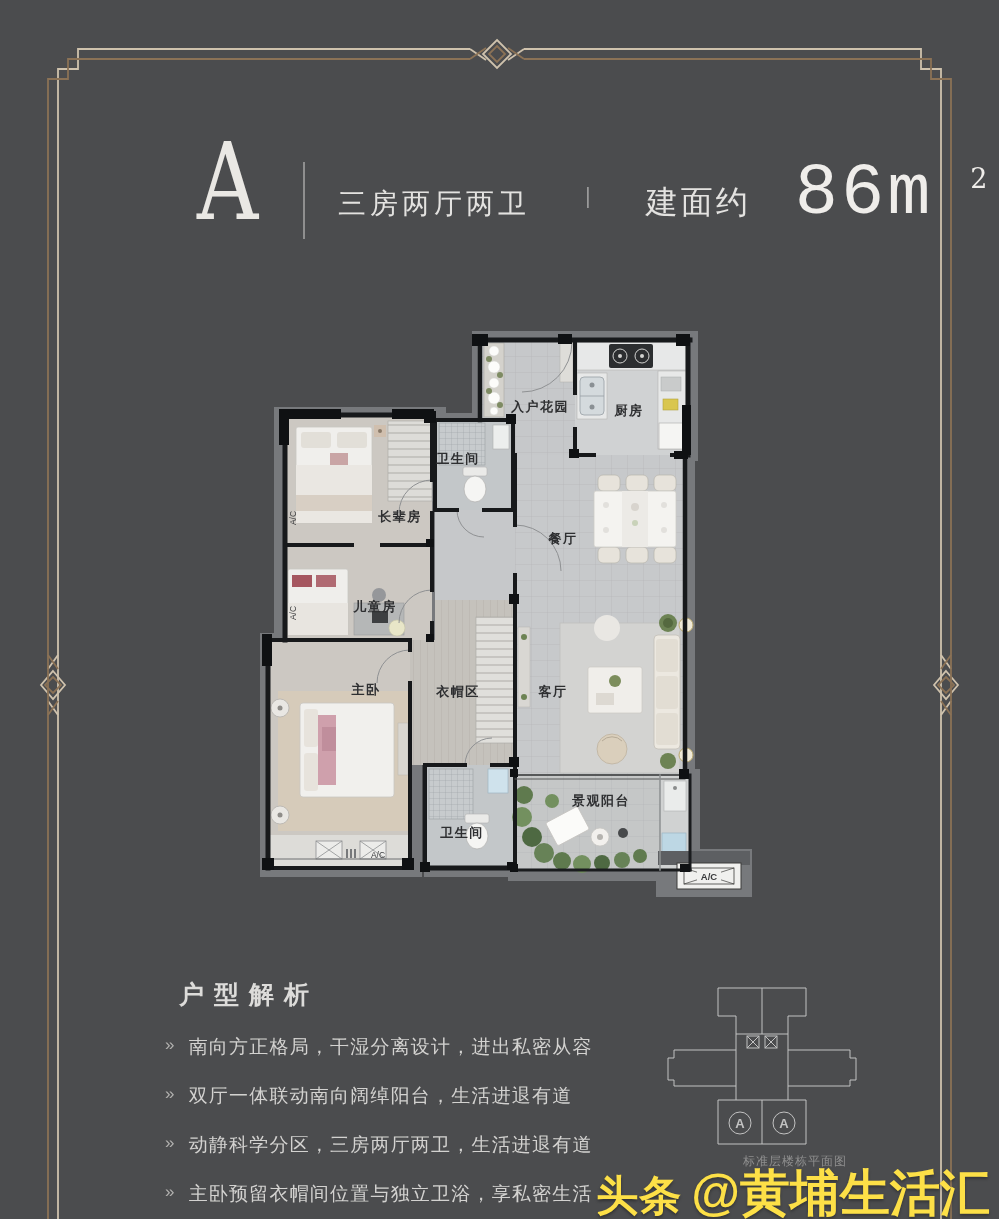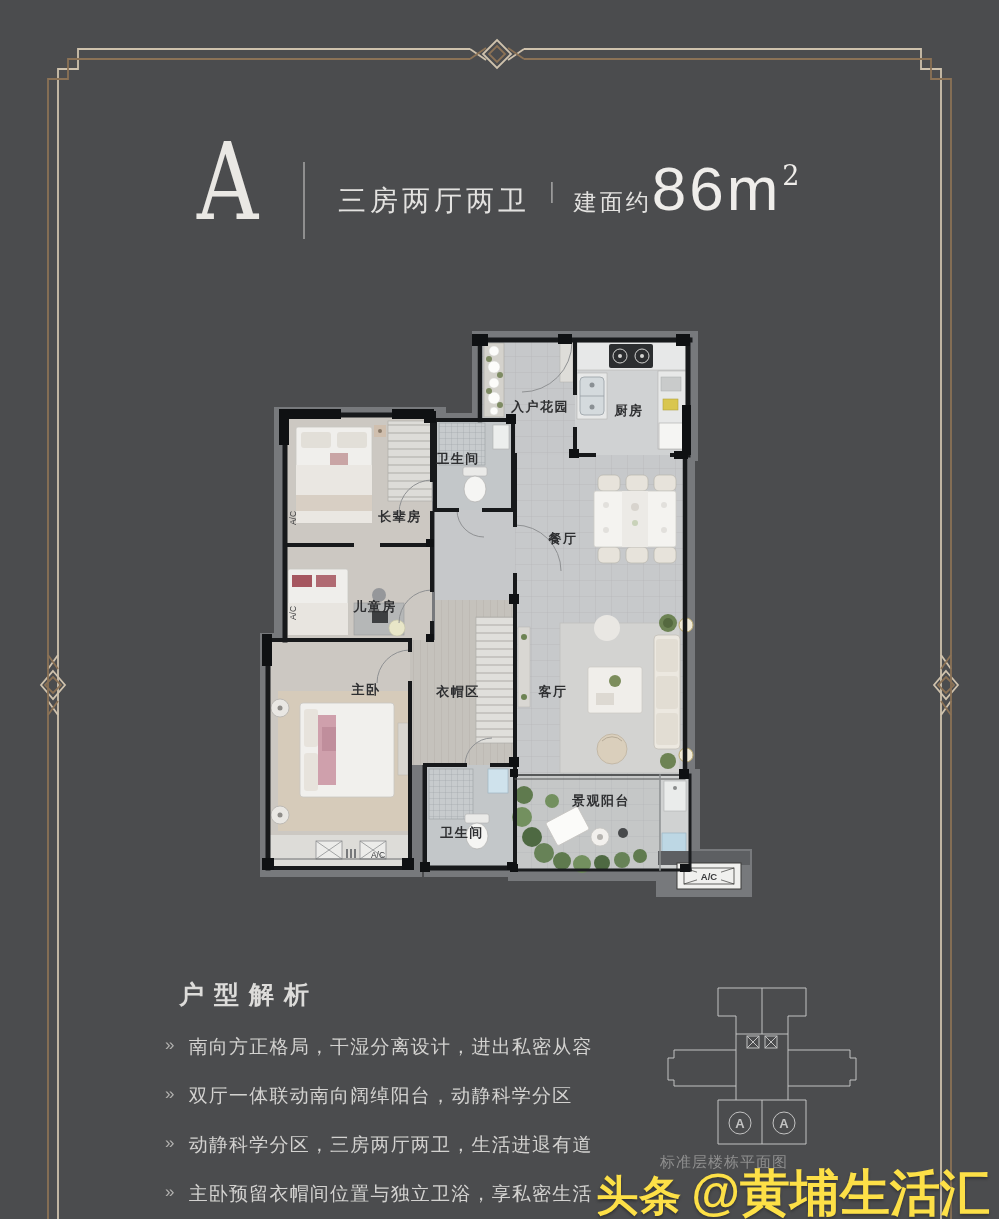--- a/index.html
+++ b/index.html
@@ -6,38 +6,38 @@
   #page{position:relative;width:999px;height:1219px;background:#4b4c4e;overflow:hidden;
         font-family:"Liberation Sans",sans-serif;}
   svg{display:block;}
   
   #frame-svg{position:absolute;left:0;top:0;z-index:5;}
   
   #logo-a{position:absolute;left:197px;top:130px;z-index:10;
           font-family:"DejaVu Serif","Liberation Serif",serif;font-size:106px;line-height:1;
           color:#eae8e4;font-weight:400;transform:scaleX(.8);transform-origin:left top;}
   #logo-divider{position:absolute;left:303px;top:162px;width:2px;height:77px;background:#8f8f8f;z-index:10;}
-  #header-title{position:absolute;left:338px;top:158px;z-index:10;display:flex;align-items:baseline;color:#e3e2e0;}
+  #header-title{position:absolute;left:338px;top:158px;z-index:10;display:flex;align-items:baseline;color:#e3e2e0;gap:36px;}
   .layout-text{font-size:28px;letter-spacing:4px;}
   .hdr-sep{font-size:22px;color:#9a9a9a;margin:0 19px;align-self:center;transform:translateY(2px);}
-  .area-label{font-size:23px;letter-spacing:3px;}
-  .area-number{font-family:Liberation Sans, sans-serif;font-size:62px;color:#efedea;letter-spacing:3px;line-height:1;}
+  .area-label{font-size:32px;letter-spacing:3px;margin-right:8px;}
+  .area-number{font-family:Liberation Mono, monospace;font-size:72px;color:#efedea;letter-spacing:3px;line-height:1;}
   .area-exp{font-family:"DejaVu Serif","Liberation Serif",serif;font-size:27px;color:#efedea;position:relative;top:-25px;left:1px;}
   
   #plan{position:absolute;left:260px;top:325px;z-index:10;}
   
   #analysis{position:absolute;left:165px;top:978px;width:540px;z-index:10;}
   #analysis h2{margin:0 0 20px 14px;font-size:25px;font-weight:600;letter-spacing:10px;color:#dddcda;}
   .analysis-item{display:flex;align-items:flex-start;margin-top:23px;font-size:19px;
                  color:#d3d2d0;letter-spacing:1.2px;}
   .chev{color:#b3b2b0;margin-right:13px;font-size:17px;line-height:1.3;}
   
   #keyplan{position:absolute;left:660px;top:982px;z-index:10;}
-  #keyplan-caption{position:absolute;left:660px;top:1153px;width:204px;text-align:left;
-                   font-size:15px;color:#8f8f8f;letter-spacing:1px;z-index:10;}
+  #keyplan-caption{position:absolute;left:643px;top:1153px;width:204px;text-align:right;
+                   font-size:12px;color:#8f8f8f;letter-spacing:1px;z-index:10;}
   
   #watermark{position:absolute;right:9px;top:1160px;z-index:20;display:flex;align-items:baseline;color:#fde047;}
   .wm-brand{font-size:42px;font-weight:900;letter-spacing:1px;margin-right:9px;
             text-shadow:0 2px 3px rgba(0,0,0,.35);}
   .wm-handle{font-size:50px;font-weight:700;text-shadow:0 2px 3px rgba(0,0,0,.3);}
 </style>
 </head>
 <body>
 
 <div id="page">
@@ -409,21 +409,21 @@
   </svg>
 
   <div id="analysis">
     <h2>户型解析</h2>
     <div class="analysis-item">
       <span class="chev">»</span>
       <span>南向方正格局，干湿分离设计，进出私密从容</span>
     </div>
     <div class="analysis-item">
       <span class="chev">»</span>
-      <span>双厅一体联动南向阔绰阳台，动静科学分区</span>
+      <span>双厅一体联动南向阔绰阳台，生活进退有道</span>
     </div>
     <div class="analysis-item">
       <span class="chev">»</span>
       <span>动静科学分区，三房两厅两卫，生活进退有道</span>
     </div>
     <div class="analysis-item">
       <span class="chev">»</span>
       <span>主卧预留衣帽间位置与独立卫浴，享私密生活</span>
     </div>
   </div>

